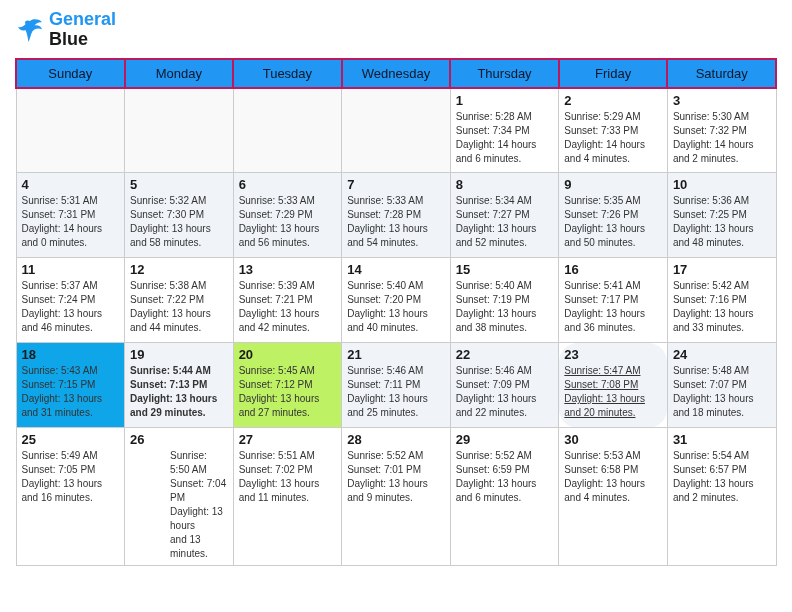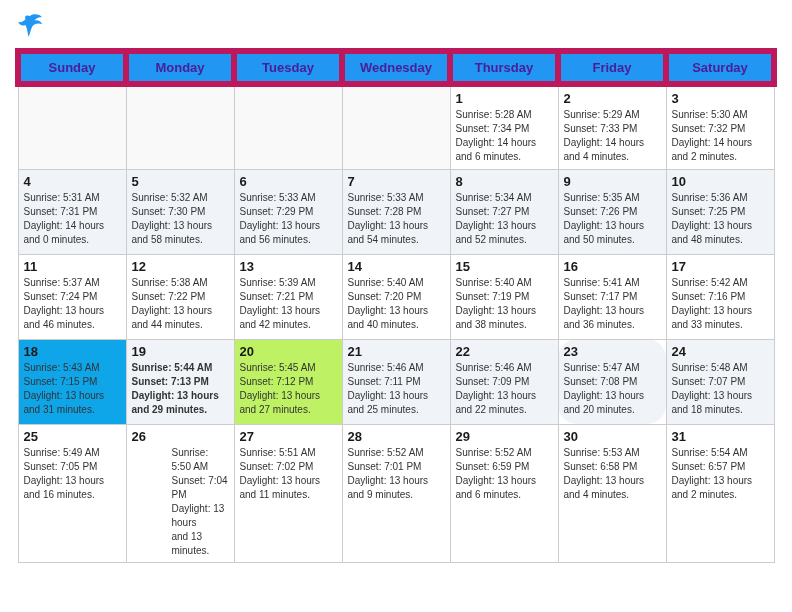--- a/index.html
+++ b/index.html
@@ -6,35 +6,39 @@
     body { font-family: Arial, sans-serif; background: #fff; width: 792px; min-height: 612px; padding: 10px 15px; }
     .header { display: flex; justify-content: space-between; align-items: flex-start; margin-bottom: 8px; }
     .logo { display: flex; align-items: center; gap: 4px; }
     .logo-text { font-size: 18px; font-weight: bold; color: #1a1a1a; line-height: 1.1; }
     .logo-text span { color: #2196F3; }
     .logo-bird { width: 30px; height: 30px; }
     .title-block { text-align: right; }
     .main-title { font-size: 36px; font-weight: 300; color: #1a1a1a; }
     .subtitle { font-size: 16px; color: #555; }
     .calendar { width: 100%; border-collapse: collapse; table-layout: fixed; }
-    .calendar th { background: #2196F3; color: #4c1d95; text-align: center; padding: 6px 4px; font-size: 13px; font-weight: bold; border: 6px solid #be185d; }
+    .calendar th { background: #2196F3; color: #0f172a; text-align: center; padding: 6px 4px; font-size: 13px; font-weight: normal; border: 2px solid #be185d; }
     .calendar td { border: 1px solid #ccc; vertical-align: top; padding: 4px 5px; font-size: 10.5px; color: #333; background: #fff; height: 85px; }
     .calendar td.empty { background: #f9f9f9; }
     .calendar tr:nth-child(even) td:not(.empty) { background: #f9f9f9; }
     .day-num { font-size: 13px; font-weight: bold; color: #1a1a1a; margin-bottom: 2px; }
     .day-info { font-size: 10px; color: #333; line-height: 1.4; }
   </style>
 </head>
 <body>
 
 <div class="header">
   <div class="logo">
     <svg class="logo-bird" viewBox="0 0 40 40">
       <path d="M20 8 C24 4, 34 6, 36 10 C32 9, 28 11, 26 14 C30 13, 35 15, 36 19 C31 17, 26 18, 23 22 C21 26, 20 32, 18 36 C17 30, 16 24, 14 20 C10 22, 6 20, 4 16 C8 17, 12 15, 14 12 C12 8, 16 6, 20 8Z" fill="#2196F3"></path>
     </svg>
+    <div class="logo-text">
+      <div><span>General</span></div>
+      <div>Blue</div>
+    </div>
   </div>
   <div class="title-block">
     <div class="main-title"></div>
     <div class="subtitle"></div>
   </div>
 </div>
 
 <table class="calendar">
   <thead>
     <tr>
@@ -208,21 +212,21 @@
         </td>
         <td style="background: rgb(240, 244, 248);">
           <div class="day-num">22</div>
           <div class="day-info" style="white-space: pre-line;">Sunrise: 5:46 AM
 Sunset: 7:09 PM
 Daylight: 13 hours
 and 22 minutes.</div>
         </td>
         <td style="background: rgb(240, 244, 248); border-radius: 19px;">
           <div class="day-num">23</div>
-          <div class="day-info" style="white-space: pre-line;">Sunrise: 5:47 AM
+          <div class="day-info" style="white-space: pre-line; text-decoration: underline;">Sunrise: 5:47 AM
 Sunset: 7:08 PM
 Daylight: 13 hours
 and 20 minutes.</div>
         </td>
         <td style="background: rgb(240, 244, 248);">
           <div class="day-num">24</div>
           <div class="day-info" style="white-space: pre-line;">Sunrise: 5:48 AM
 Sunset: 7:07 PM
 Daylight: 13 hours
 and 18 minutes.</div>

